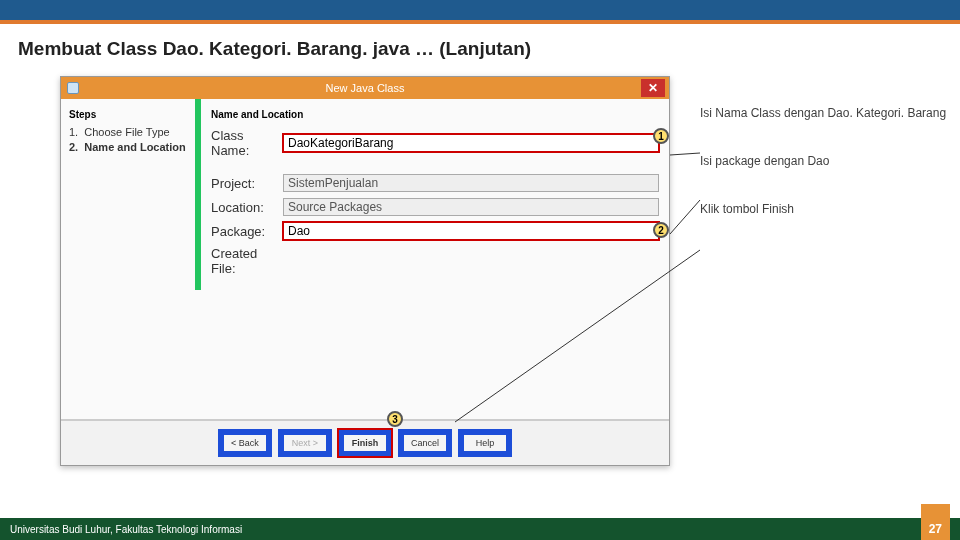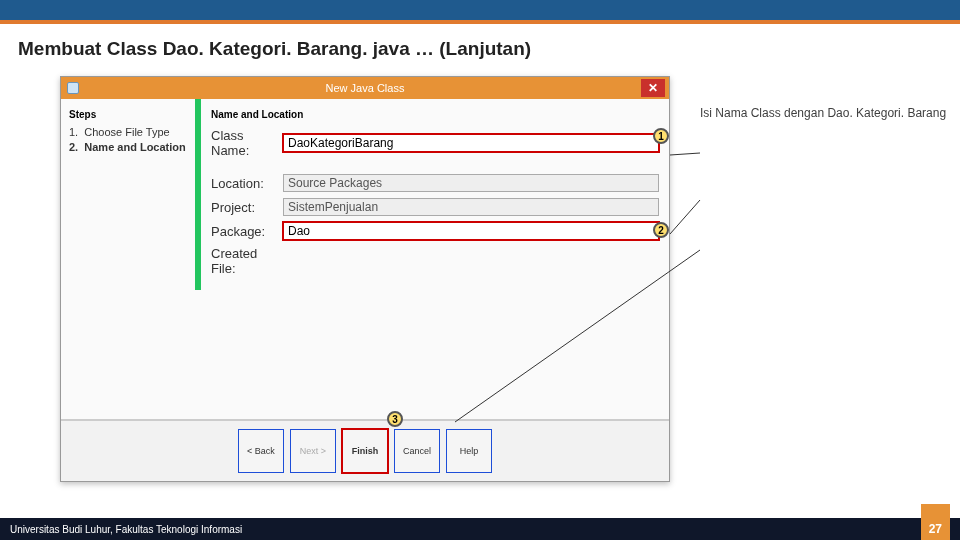--- a/index.html
+++ b/index.html
@@ -121,24 +121,24 @@
     border-top: 1px solid #ccc;
     padding: 8px;
     display: flex;
     justify-content: center;
     gap: 6px;
     background: #f2f2f2;
     position: relative;
   }
   .dlg-btn {
     font-size: 9px;
-    padding: 16px 0;
-    width: 46px;
+    padding: 3px 0;
+    width: 54px;
     text-align: center;
-    border: 1px solid #1d4ed8;
+    border: 6px solid #1d4ed8;
     background: #f5f5f5;
     color: #333;
   }
   .dlg-btn.disabled { color: #aaa; }
   .dlg-btn.finish { outline: 2px solid #c00; outline-offset: -1px; font-weight: bold; }
   .panel-spacer { height: 130px; background:#fafafa; border-bottom:1px solid #ccc; }
   .callout-marker {
     position: absolute;
     width: 16px;
     height: 16px;
@@ -167,21 +167,21 @@
     left: 0; top: 0;
     width: 960px; height: 500px;
     pointer-events: none;
     z-index: 3;
   }
   .footer-bar {
     position: absolute;
     bottom: 0;
     left: 0;
     right: 0;
-    background: #0f172a;
+    background: #14532d;
     color: #fff;
     font-size: 10px;
     padding: 4px 10px;
     display: flex;
     justify-content: space-between;
     align-items: center;
     height: 22px;
   }
   .page-badge {
     background: #e79236;
@@ -219,27 +219,27 @@
 
         <div class="form-row">
           <label>Class Name:</label>
           <input class="hl-red" value="DaoKategoriBarang" style="">
           <span class="callout-marker" style="right:-10px;top:0;">1</span>
         </div>
 
         <div class="gap"></div>
 
         <div class="form-row">
+          <label>Project:</label>
+          <input readonly="" value="SistemPenjualan" style="">
+        </div>
+
+        <div class="form-row">
           <label>Location:</label>
           <input readonly="" value="Source Packages" style="">
-        </div>
-
-        <div class="form-row">
-          <label>Project:</label>
-          <input readonly="" value="SistemPenjualan" style="">
         </div>
 
         <div class="form-row">
           <label>Package:</label>
           <input class="hl-red" value="Dao" style="">
           <span class="callout-marker" style="right:-10px;top:0;">2</span>
         </div>
 
         <div class="form-row">
           <label>Created File:</label>
@@ -253,20 +253,22 @@
       <span class="dlg-btn disabled">Next &gt;</span>
       <span class="dlg-btn finish">Finish</span>
       <span class="dlg-btn">Cancel</span>
       <span class="dlg-btn">Help</span>
       <span class="callout-marker" style="left:326px;top:-10px;">3</span>
     </div>
   </div>
 
   <div class="annotation-list">
     <div>Isi Nama Class dengan Dao. Kategori. Barang</div>
+    <div>Isi package dengan Dao</div>
+    <div>Klik tombol Finish</div>
   </div>
 
 </div>
 
 <svg class="leader-lines">
   <line x1="670" y1="155" x2="700" y2="153" stroke="#333" stroke-width="1"></line>
   <line x1="670" y1="234" x2="700" y2="200" stroke="#333" stroke-width="1"></line>
   <line x1="455" y1="422" x2="700" y2="250" stroke="#333" stroke-width="1"></line>
 </svg>
 

